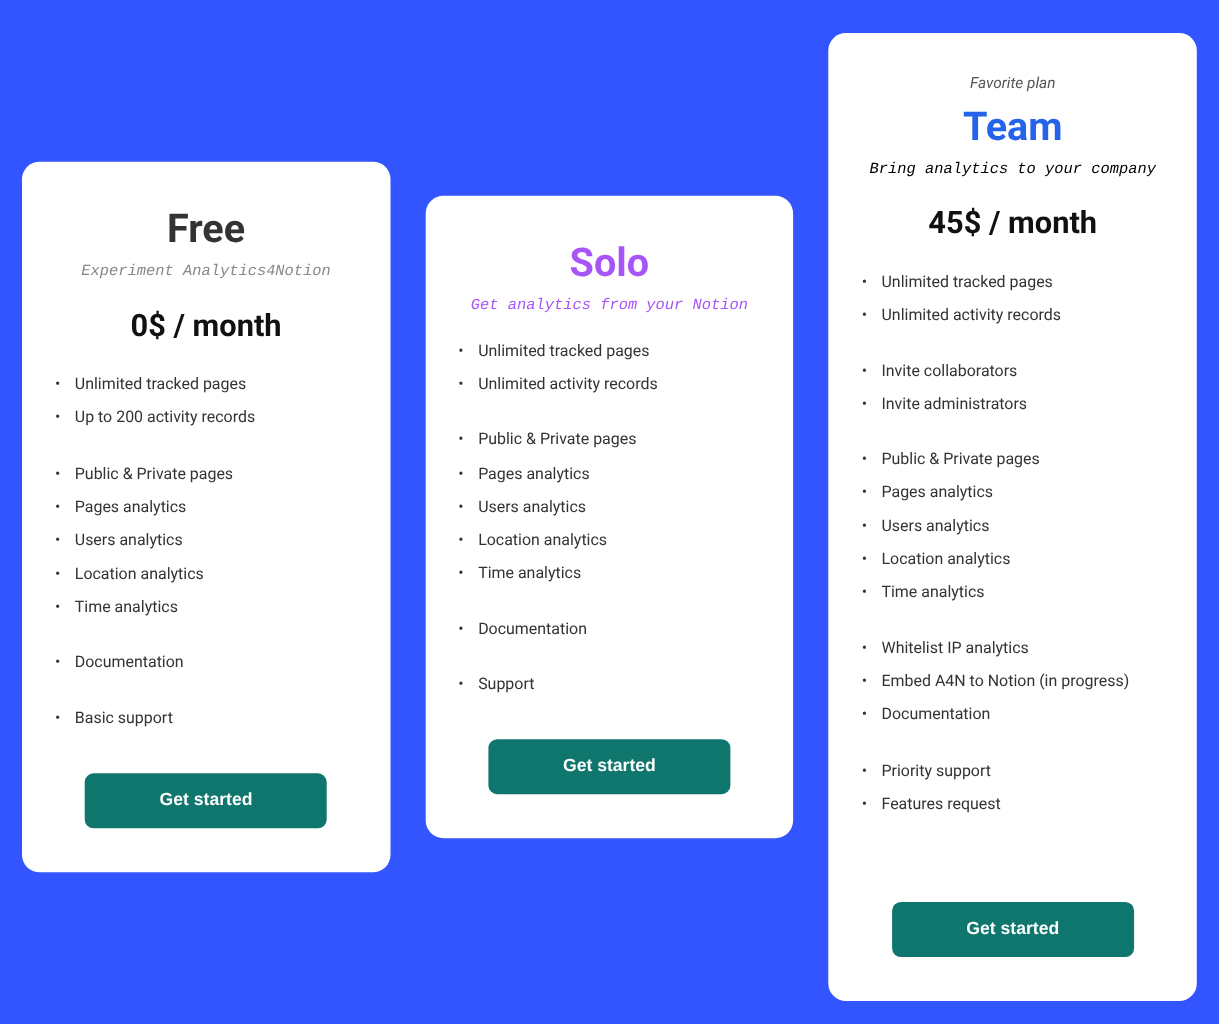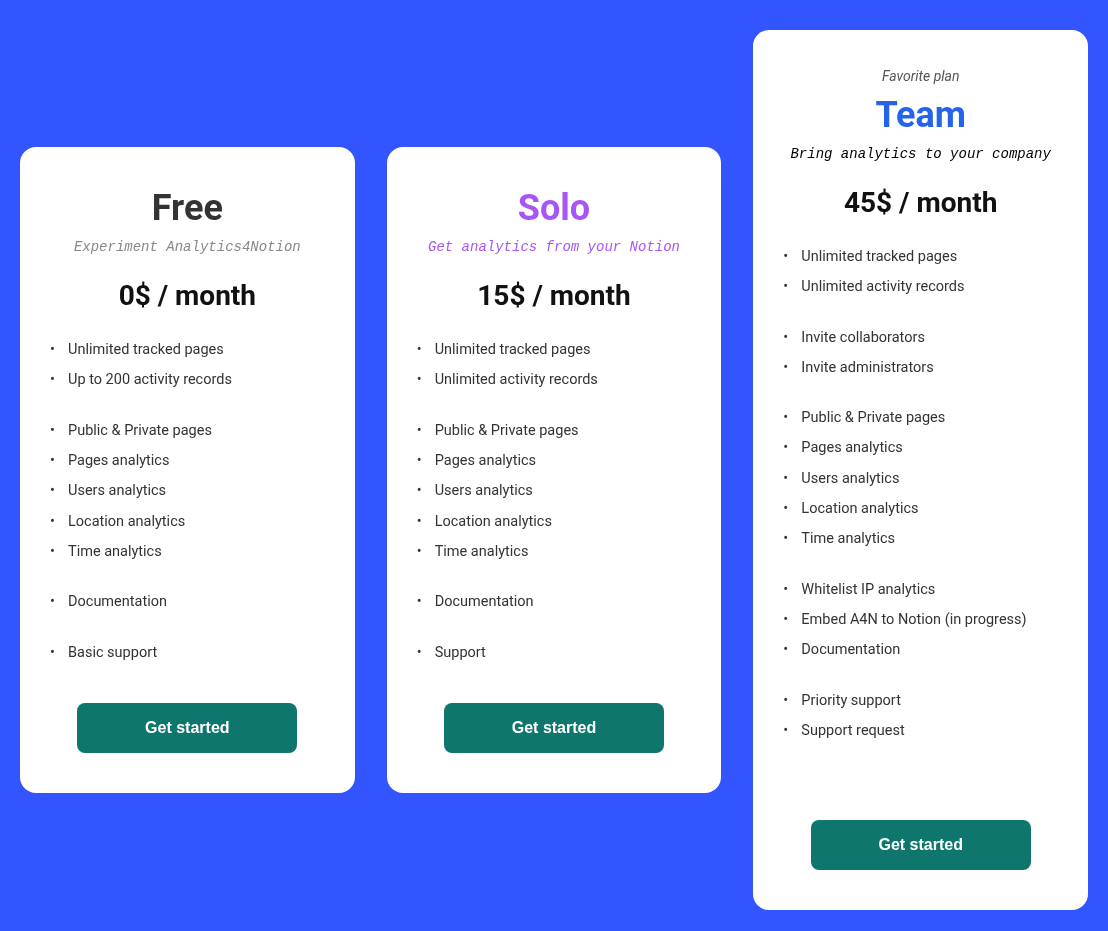--- a/index.html
+++ b/index.html
@@ -169,21 +169,20 @@
         <li class="spacer spacer-item"></li>
         <li>Documentation</li>
         <li class="spacer spacer-item"></li>
         <li>Basic support</li>
       </ul>
       <button class="btn-get-started">Get started</button>
     </div>
     <div class="pricing-card">
       <div class="plan-name solo">Solo</div>
       <div class="plan-tagline solo">Get analytics from your Notion</div>
-      <div class="plan-price">15$ / month</div>
       <ul class="features-list">
         <li>Unlimited tracked pages</li>
         <li>Unlimited activity records</li>
         <li class="spacer spacer-item"></li>
         <li>Public &amp; Private pages</li>
         <li>Pages analytics</li>
         <li>Users analytics</li>
         <li>Location analytics</li>
         <li>Time analytics</li>
         <li class="spacer spacer-item"></li>
@@ -209,17 +208,17 @@
         <li>Pages analytics</li>
         <li>Users analytics</li>
         <li>Location analytics</li>
         <li>Time analytics</li>
         <li class="spacer spacer-item"></li>
         <li>Whitelist IP analytics</li>
         <li>Embed A4N to Notion (in progress)</li>
         <li>Documentation</li>
         <li class="spacer spacer-item"></li>
         <li>Priority support</li>
-        <li>Support request</li>
+        <li>Features request</li>
       </ul>
       <button class="btn-get-started">Get started</button>
     </div>
   </div>
 
 </body></html>

